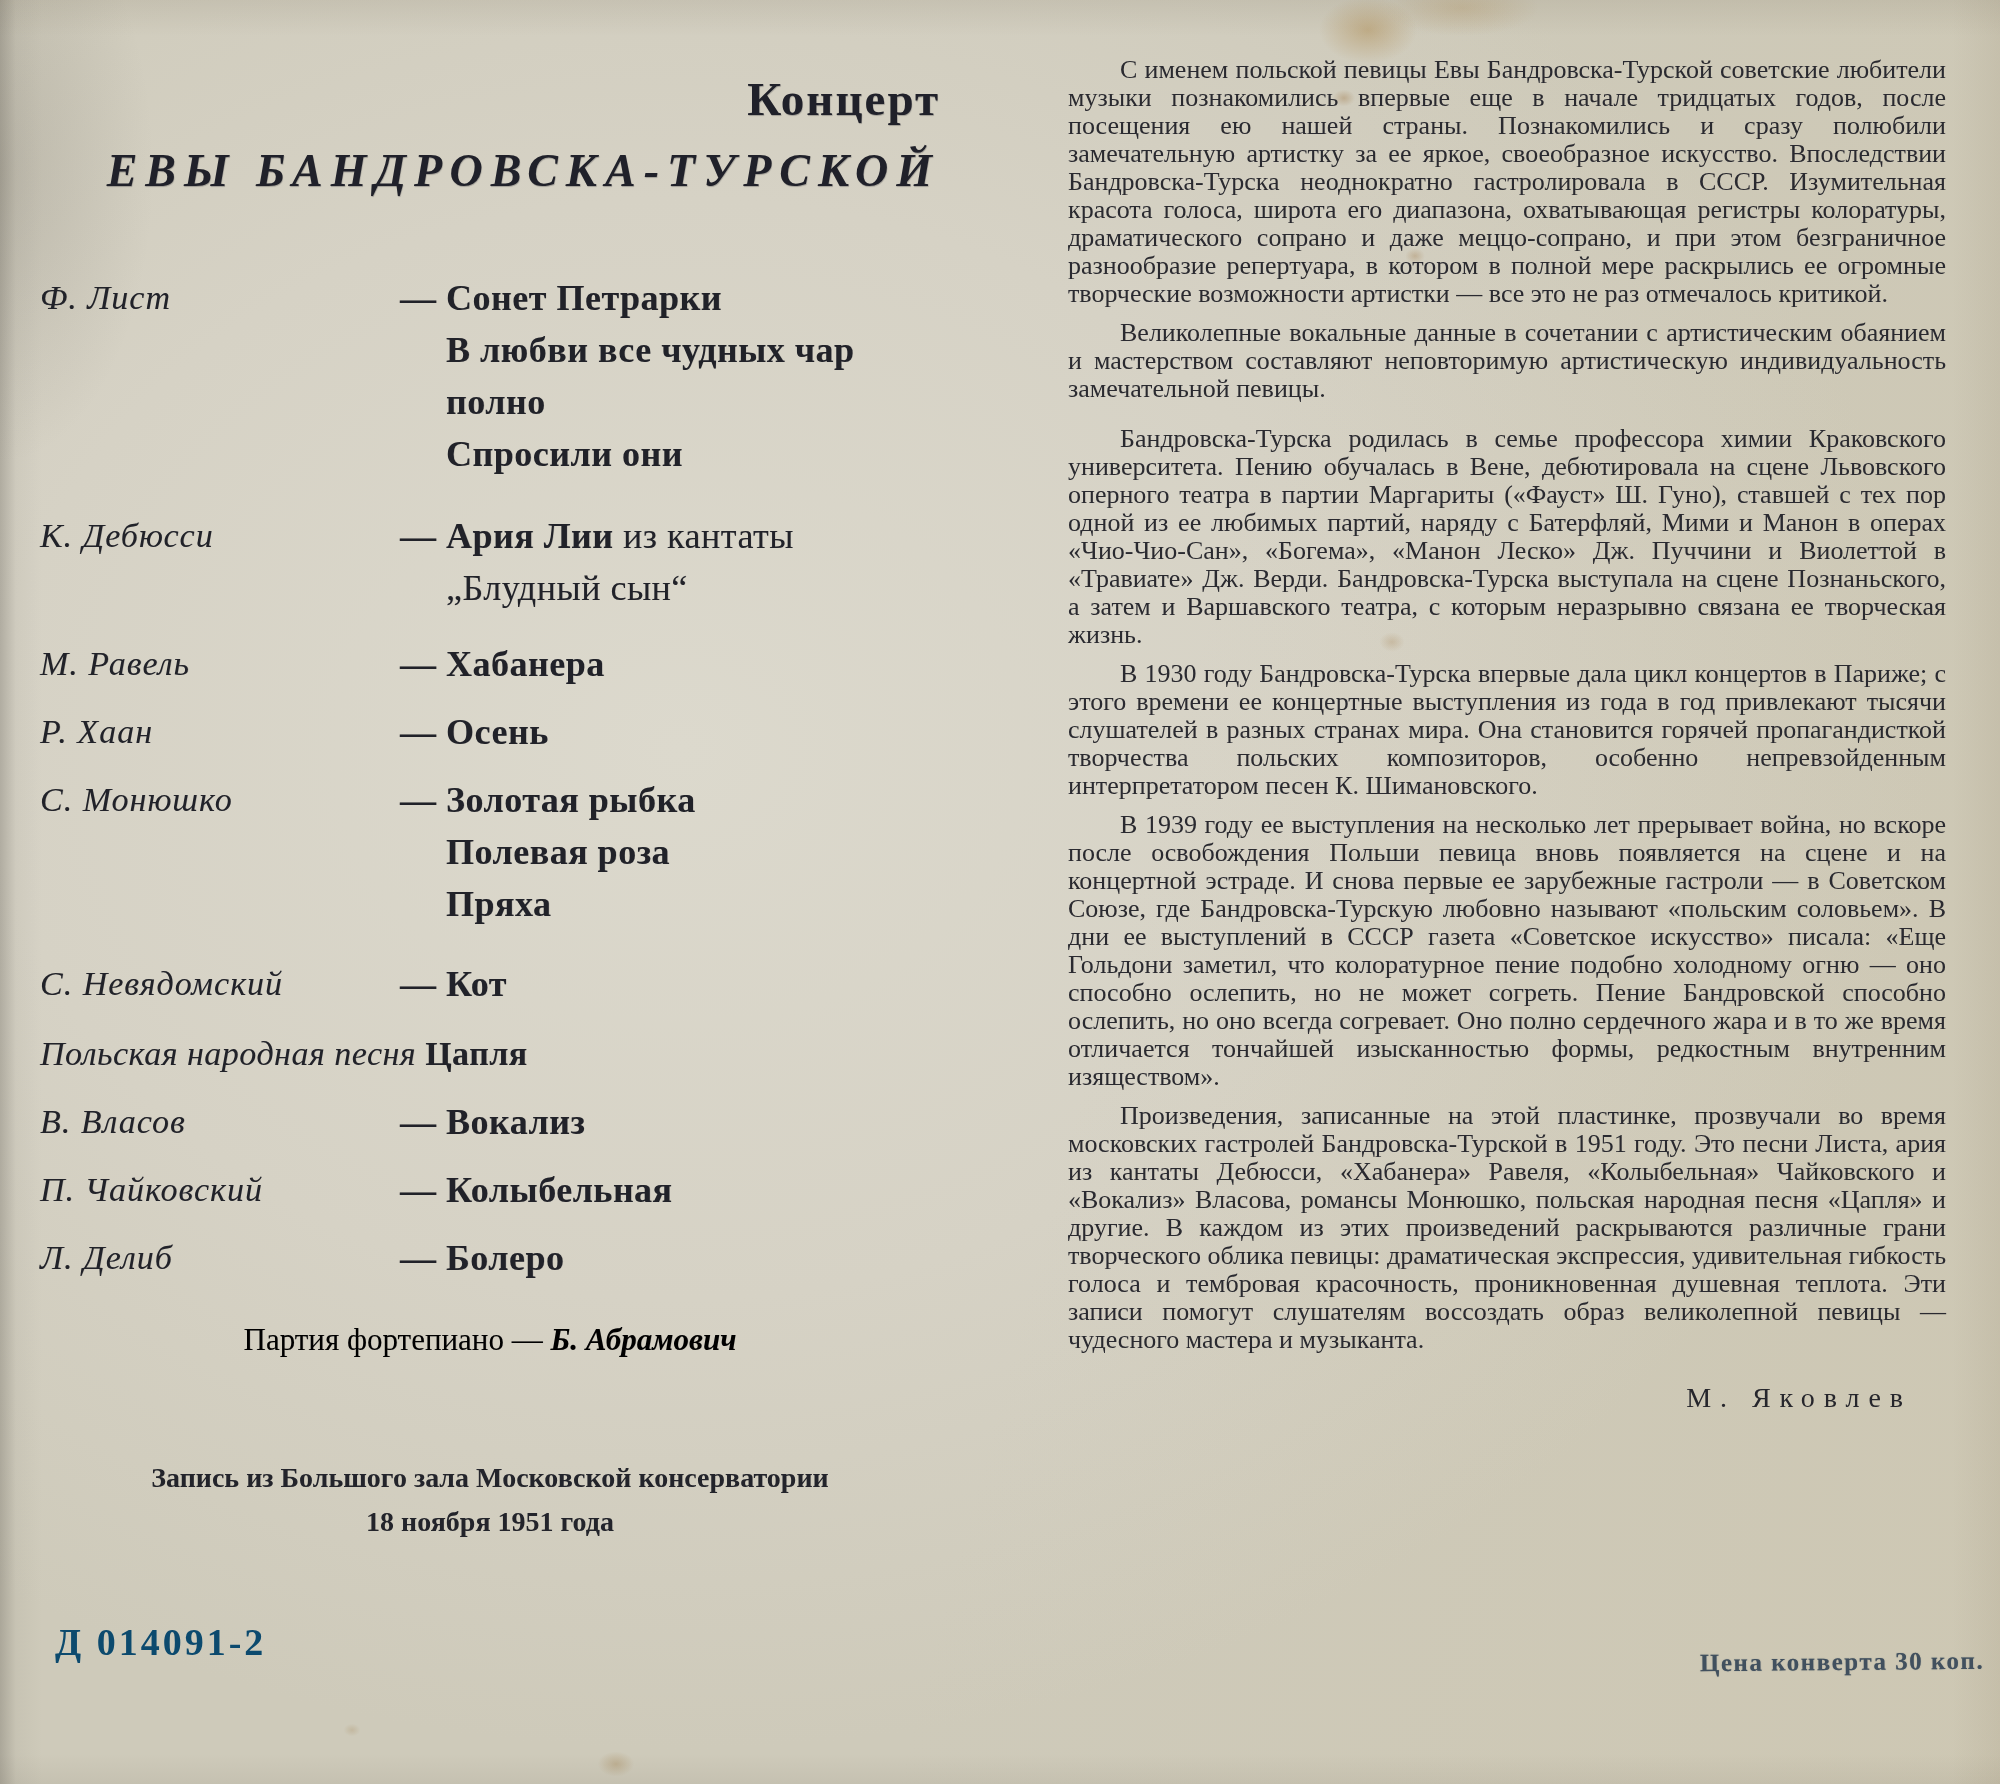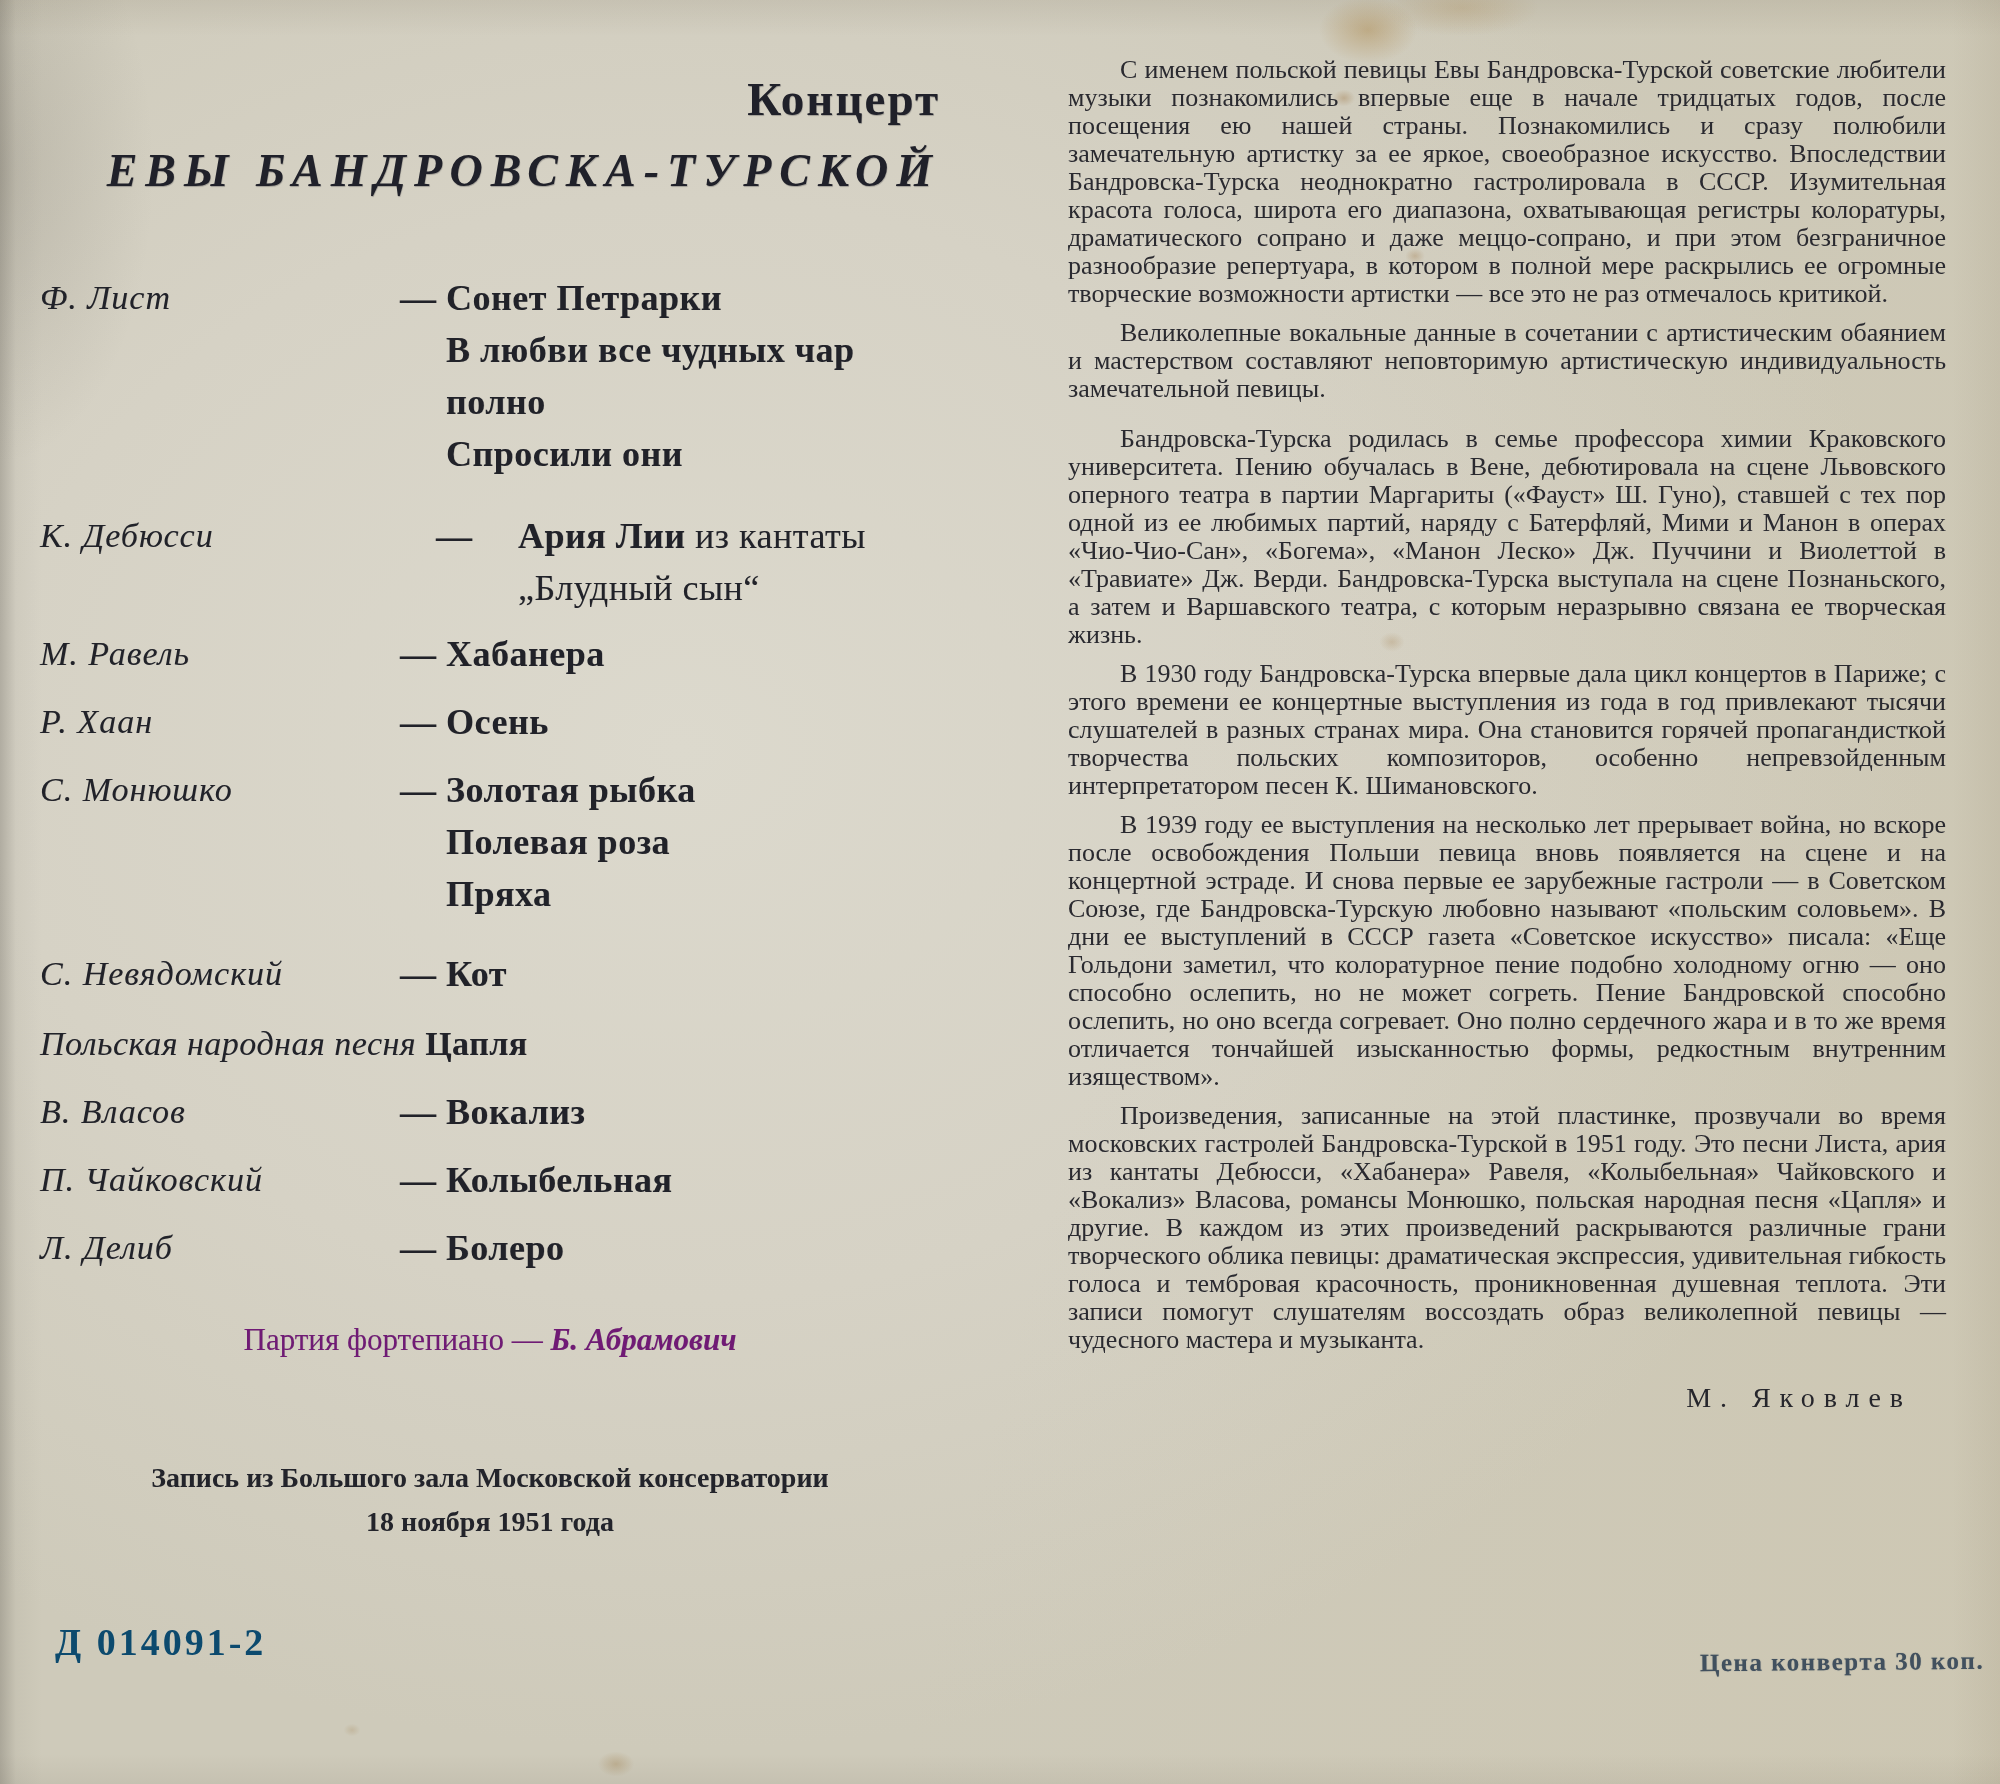--- a/index.html
+++ b/index.html
@@ -30,33 +30,33 @@
     text-shadow:0.5px 0.5px 0.7px rgba(35,36,44,0.28);}
   .h1{font-size:47px;font-weight:700;letter-spacing:2px;color:#20212a;}
   .h2{margin-top:18px;font-size:46px;font-weight:700;font-style:italic;letter-spacing:8px;
     white-space:nowrap;color:#20212a;}
 
   .program{position:absolute;left:40px;top:272px;width:910px;
     text-shadow:0.4px 0.4px 0.6px rgba(35,36,44,0.22);}
   .prog-item{display:grid;grid-template-columns:360px 46px 1fr;margin-bottom:16px;
     font-size:36px;line-height:52px;color:#212229;}
   .prog-item:nth-child(1){margin-bottom:30px;}
-  .prog-item:nth-child(2){margin-bottom:14px;gap:36px;}
+  .prog-item:nth-child(2){margin-bottom:24px;}
   .prog-item:nth-child(5){margin-bottom:28px;}
   .prog-item:nth-child(6){margin-bottom:18px;}
   .prog-composer{font-style:italic;font-size:34px;letter-spacing:1px;}
   .prog-dash{font-weight:700;}
   .prog-titles{letter-spacing:0.5px;}
   .prog-item.full{display:block;}
   .prog-fullline{font-size:34px;letter-spacing:0.5px;}
   .b{font-weight:700;}
   .i{font-style:italic;}
 
   .piano{position:absolute;left:40px;top:1322px;width:900px;text-align:center;
-    font-size:31px;color:#701a75;text-shadow:0.4px 0.4px 0.6px rgba(35,36,44,0.22);}
+    font-size:31px;color:#000000;text-shadow:0.4px 0.4px 0.6px rgba(35,36,44,0.22);}
   .piano .name{font-weight:700;font-style:italic;}
 
   .recording{position:absolute;left:30px;top:1456px;width:920px;text-align:center;
     font-weight:700;font-size:28px;line-height:44px;color:#23242b;}
 
   .catalog{position:absolute;left:55px;top:1620px;font-size:38px;font-weight:700;
     letter-spacing:3px;color:#0c4a6e;}
 
   
   .article{position:absolute;left:1068px;top:56px;width:878px;

